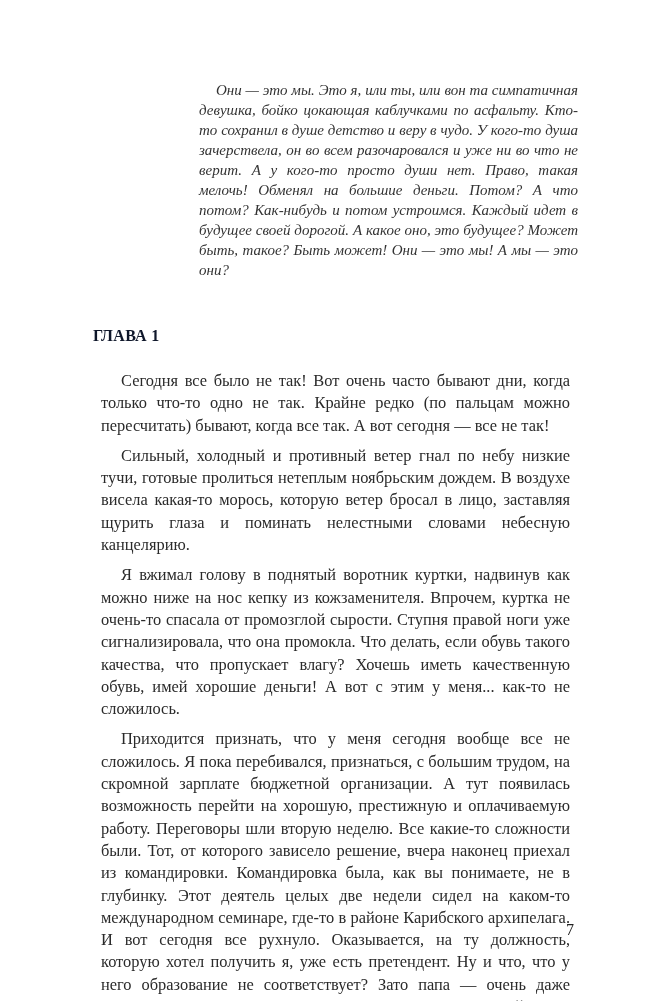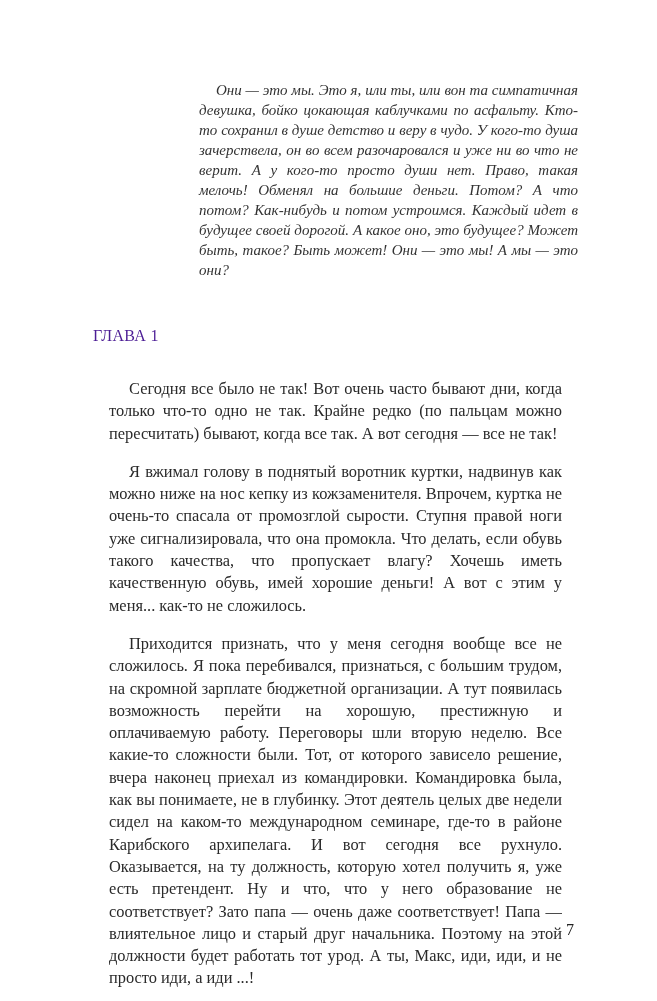--- a/index.html
+++ b/index.html
@@ -27,37 +27,37 @@
     color: #333;
   }
   .epigraph p {
     margin: 0;
     text-indent: 17px;
   }
   .chapter-title {
     position: absolute;
     left: 93px;
     top: 327px;
-    font-weight: normal;
+    font-weight: bold;
     font-size: 16px;
     letter-spacing: 0.3px;
-    color: #4c1d95;
+    color: #0f172a;
     margin: 0;
   }
   .body-text {
     position: absolute;
     left: 93px;
     top: 362px;
     width: 485px;
     font-size: 16.4px;
     line-height: 22.3px;
     color: #2a2a2a;
   }
   .body-text p {
-    margin: 16px;
+    margin: 8px;
     text-indent: 20px;
     text-align: justify;
   }
   .page-number {
     position: absolute;
     left: 566px;
     top: 921px;
     font-size: 16px;
     color: #222;
   }
@@ -66,18 +66,19 @@
 <body>
 
 <div class="epigraph">
   <p>Они — это мы. Это я, или ты, или вон та симпатичная девушка, бойко цокающая каблучками по асфальту. Кто-то сохранил в душе детство и веру в чудо. У кого-то душа зачерствела, он во всем разочаровался и уже ни во что не верит. А у кого-то просто души нет. Право, такая мелочь! Обменял на большие деньги. Потом? А что потом? Как-нибудь и потом устроимся. Каждый идет в будущее своей дорогой. А какое оно, это будущее? Может быть, такое? Быть может! Они — это мы! А мы — это они?</p>
 </div>
 
 <h2 class="chapter-title">ГЛАВА 1</h2>
 
 <div class="body-text">
   <p>Сегодня все было не так! Вот очень часто бывают дни, когда только что-то одно не так. Крайне редко (по пальцам можно пересчитать) бывают, когда все так. А вот сегодня — все не так!</p>
+  <p>Сильный, холодный и противный ветер гнал по небу низкие тучи, готовые пролиться нетеплым ноябрьским дождем. В воздухе висела какая-то морось, которую ветер бросал в лицо, заставляя щурить глаза и поминать нелестными словами небесную канцелярию.</p>
   <p>Я вжимал голову в поднятый воротник куртки, надвинув как можно ниже на нос кепку из кожзаменителя. Впрочем, куртка не очень-то спасала от промозглой сырости. Ступня правой ноги уже сигнализировала, что она промокла. Что делать, если обувь такого качества, что пропускает влагу? Хочешь иметь качественную обувь, имей хорошие деньги! А вот с этим у меня... как-то не сложилось.</p>
   <p>Приходится признать, что у меня сегодня вообще все не сложилось. Я пока перебивался, признаться, с большим трудом, на скромной зарплате бюджетной организации. А тут появилась возможность перейти на хорошую, престижную и оплачиваемую работу. Переговоры шли вторую неделю. Все какие-то сложности были. Тот, от которого зависело решение, вчера наконец приехал из командировки. Командировка была, как вы понимаете, не в глубинку. Этот деятель целых две недели сидел на каком-то международном семинаре, где-то в районе Карибского архипелага. И вот сегодня все рухнуло. Оказывается, на ту должность, которую хотел получить я, уже есть претендент. Ну и что, что у него образование не соответствует? Зато папа — очень даже соответствует! Папа — влиятельное лицо и старый друг начальника. Поэтому на этой должности будет работать тот урод. А ты, Макс, иди, иди, и не просто иди, а иди ...!</p>
   <p>Вот и иду сейчас по улице. Перспектив — ноль! Настроение — ниже плинтуса!</p>
 </div>
 
 <div class="page-number">7</div>
 
 </body></html>

